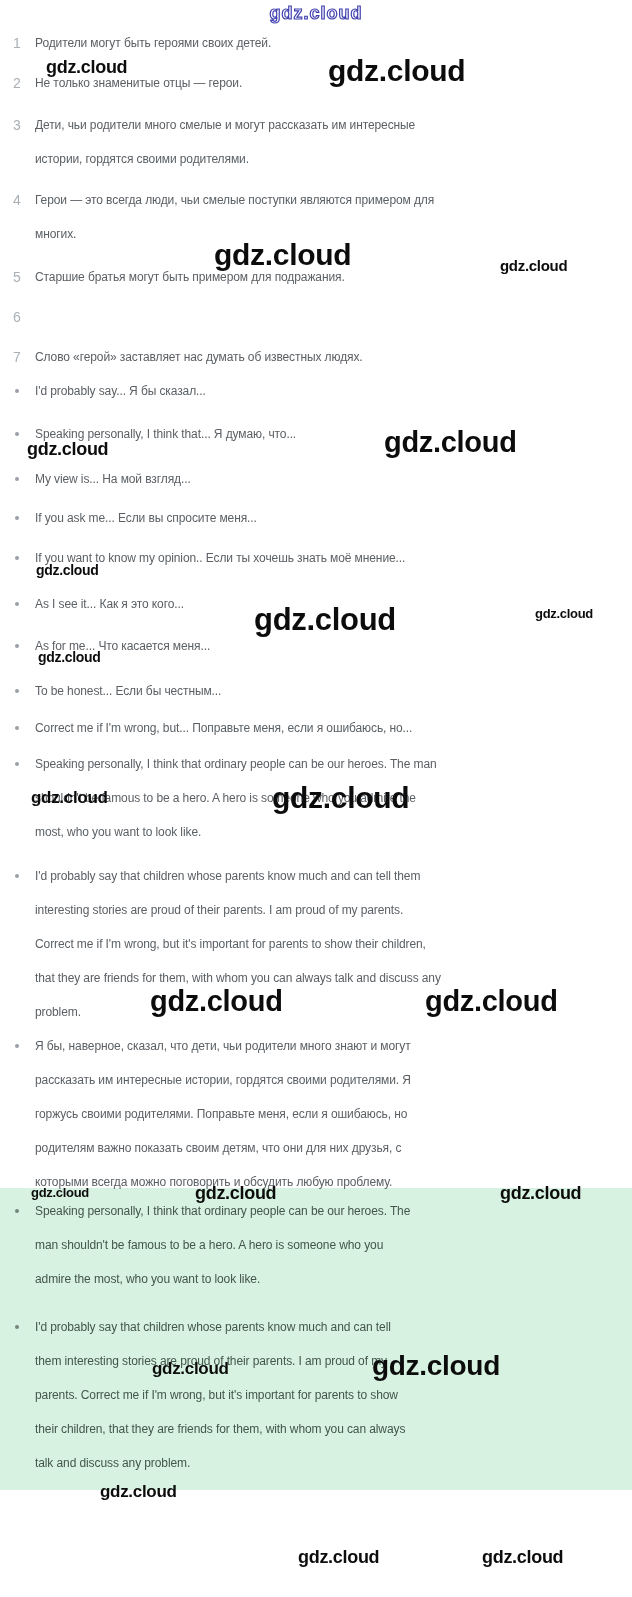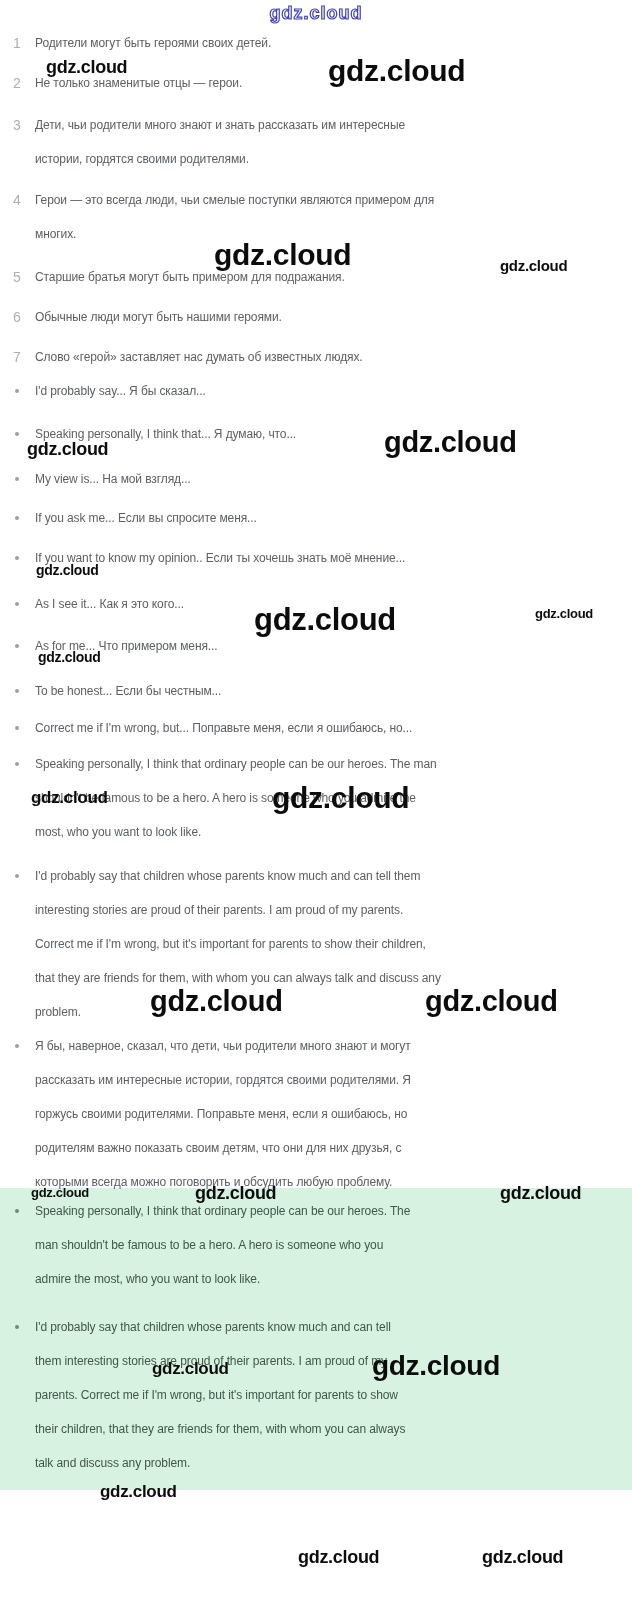--- a/index.html
+++ b/index.html
@@ -79,35 +79,34 @@
   <div class="row mb6">
     <span class="marker num">1</span>
     <p class="txt">Родители могут быть героями своих детей.</p>
   </div>
   <div class="row mb8">
     <span class="marker num">2</span>
     <p class="txt">Не только знаменитые отцы — герои.</p>
   </div>
   <div class="row mb7">
     <span class="marker num">3</span>
-    <p class="txt">Дети, чьи родители много знают и знать рассказать им интересные
+    <p class="txt">Дети, чьи родители много смелые и могут рассказать им интересные
 истории, гордятся своими родителями.</p>
   </div>
   <div class="row mb9">
     <span class="marker num">4</span>
     <p class="txt">Герои — это всегда люди, чьи смелые поступки являются примером для
 многих.</p>
   </div>
   <div class="row mb6">
     <span class="marker num">5</span>
     <p class="txt">Старшие братья могут быть примером для подражания.</p>
   </div>
   <div class="row mb6">
     <span class="marker num">6</span>
-    <p class="txt">Обычные люди могут быть нашими героями.</p>
   </div>
   <div class="row mb0">
     <span class="marker num">7</span>
     <p class="txt">Слово «герой» заставляет нас думать об известных людях.</p>
   </div>
 
   <div class="row mb9">
     <span class="marker dot"></span>
     <p class="txt">I'd probably say... Я бы сказал...</p>
   </div>
@@ -126,21 +125,21 @@
   <div class="row mb12">
     <span class="marker dot"></span>
     <p class="txt">If you want to know my opinion.. Если ты хочешь знать моё мнение...</p>
   </div>
   <div class="row mb8">
     <span class="marker dot"></span>
     <p class="txt">As I see it... Как я это кого...</p>
   </div>
   <div class="row mb11">
     <span class="marker dot"></span>
-    <p class="txt">As for me... Что примером меня...</p>
+    <p class="txt">As for me... Что касается меня...</p>
   </div>
   <div class="row mb3">
     <span class="marker dot"></span>
     <p class="txt">To be honest... Если бы честным...</p>
   </div>
   <div class="row mb2">
     <span class="marker dot"></span>
     <p class="txt">Correct me if I'm wrong, but... Поправьте меня, если я ошибаюсь, но...</p>
   </div>
 

